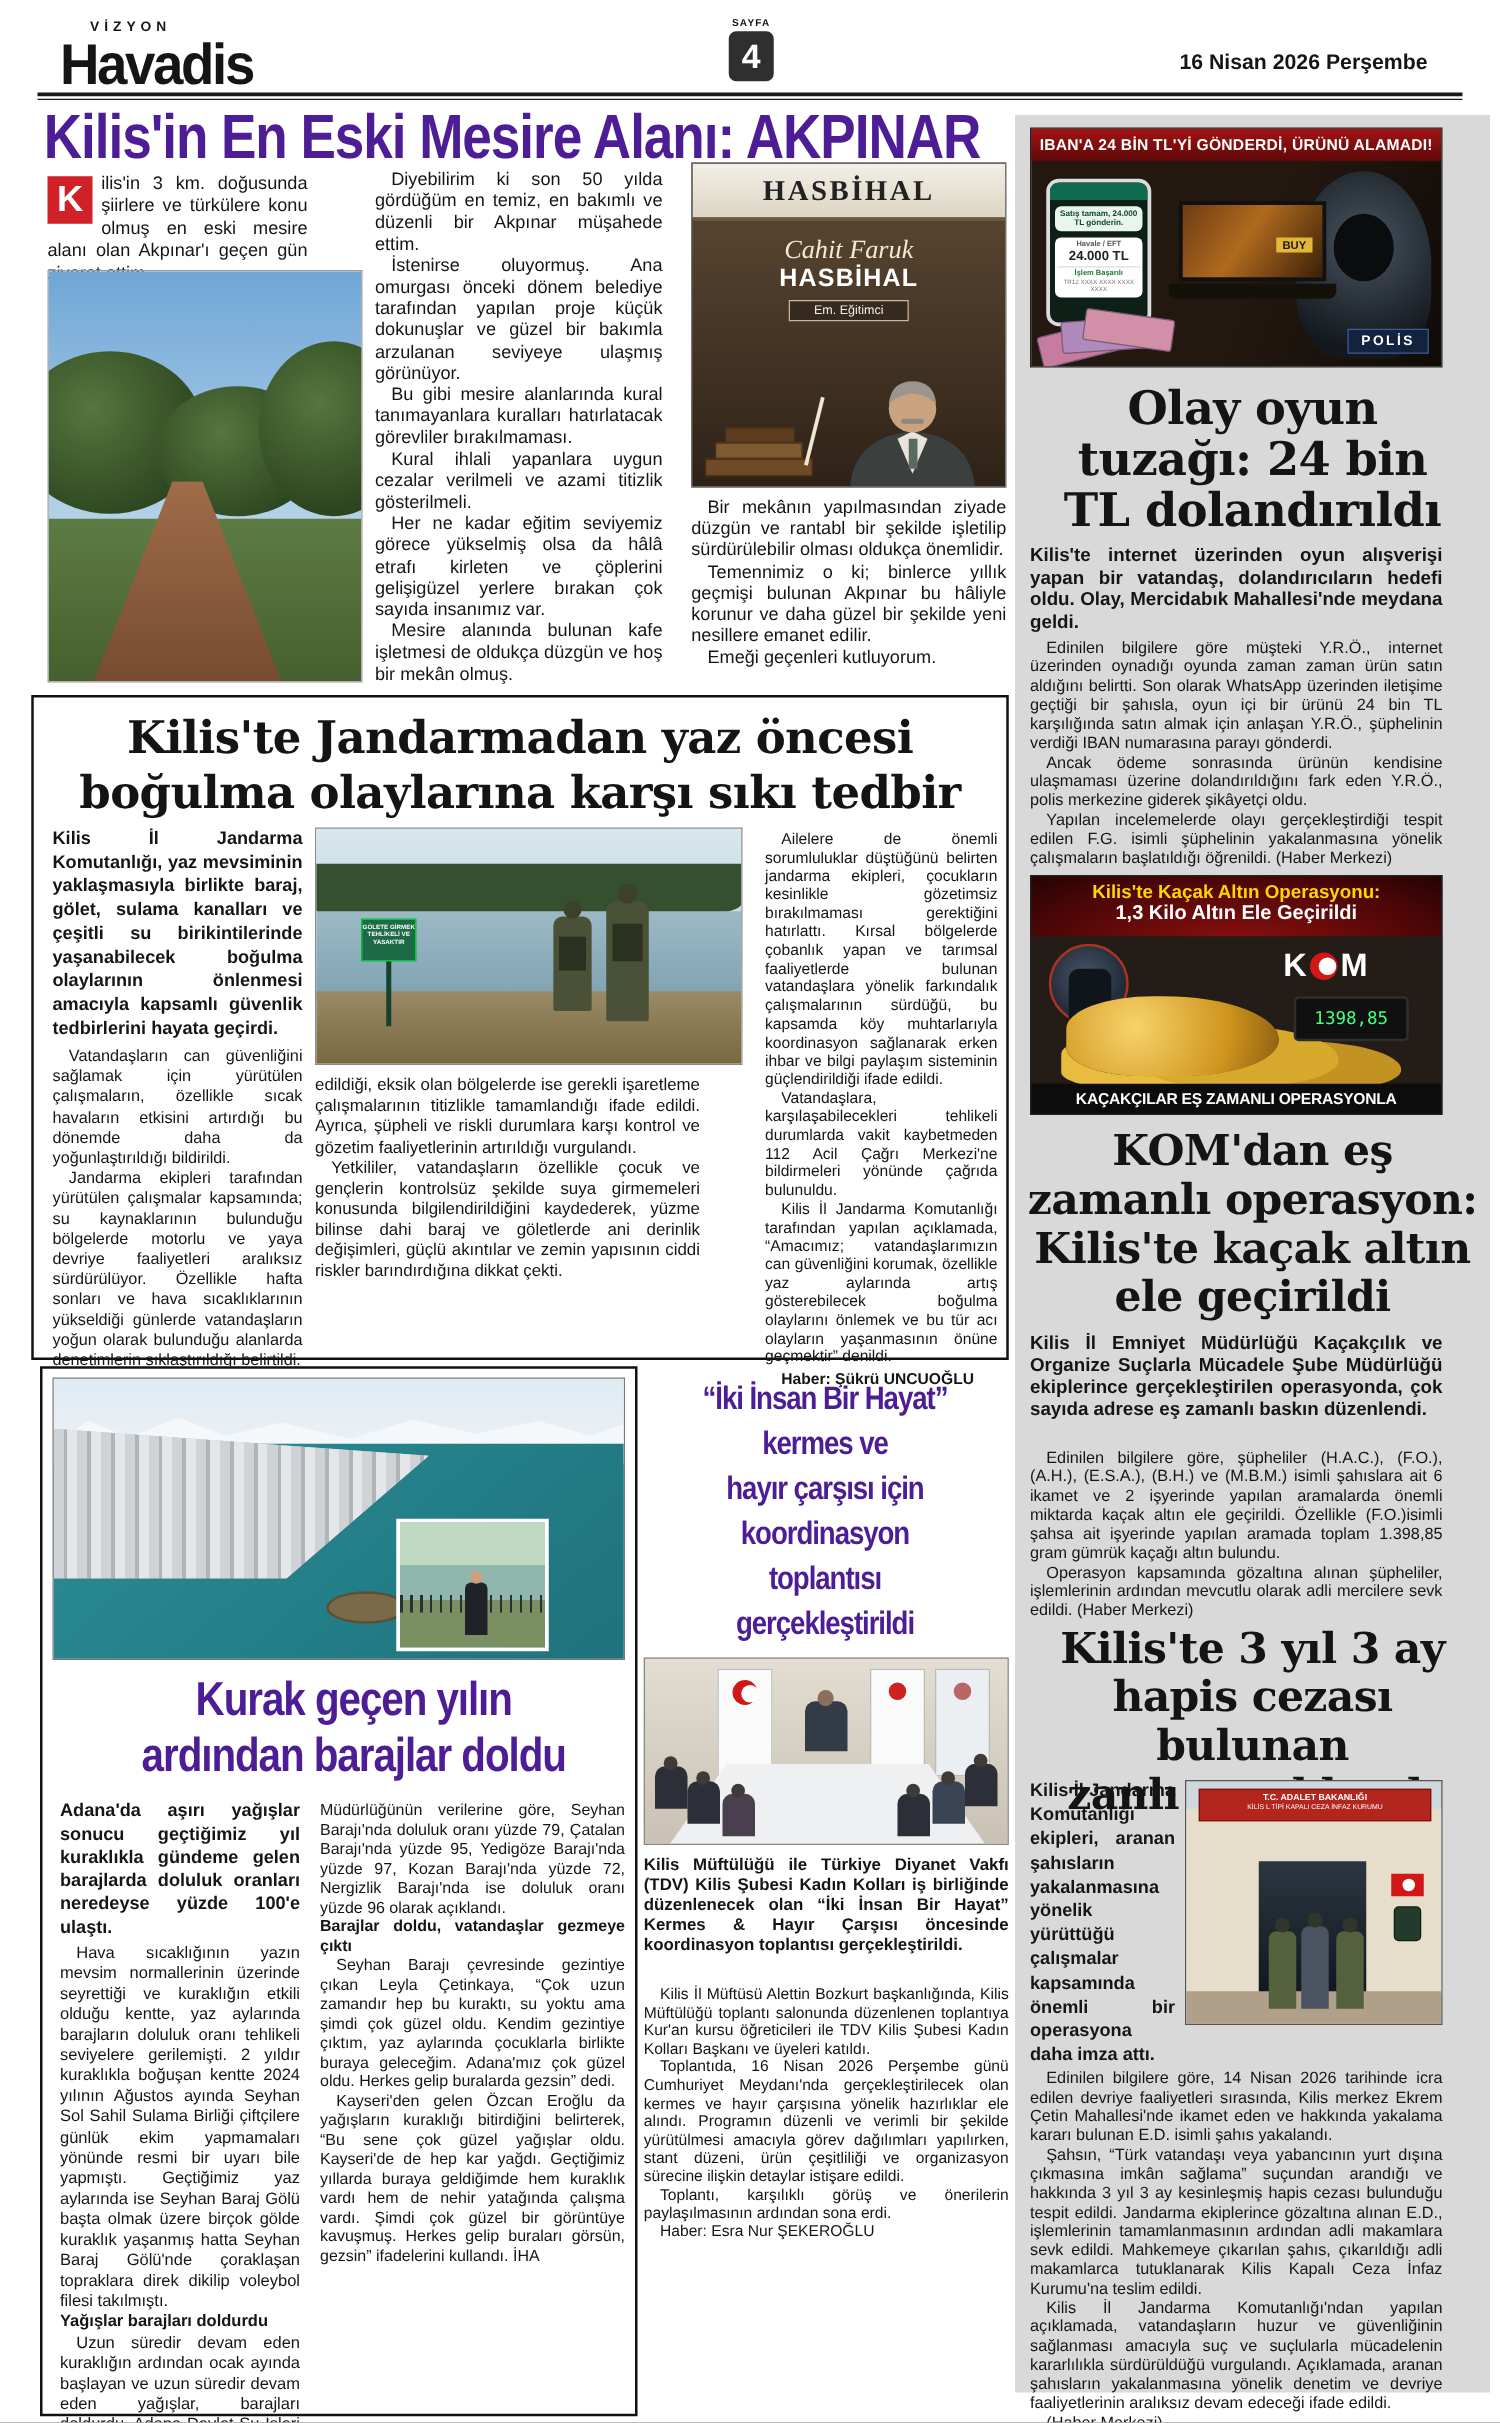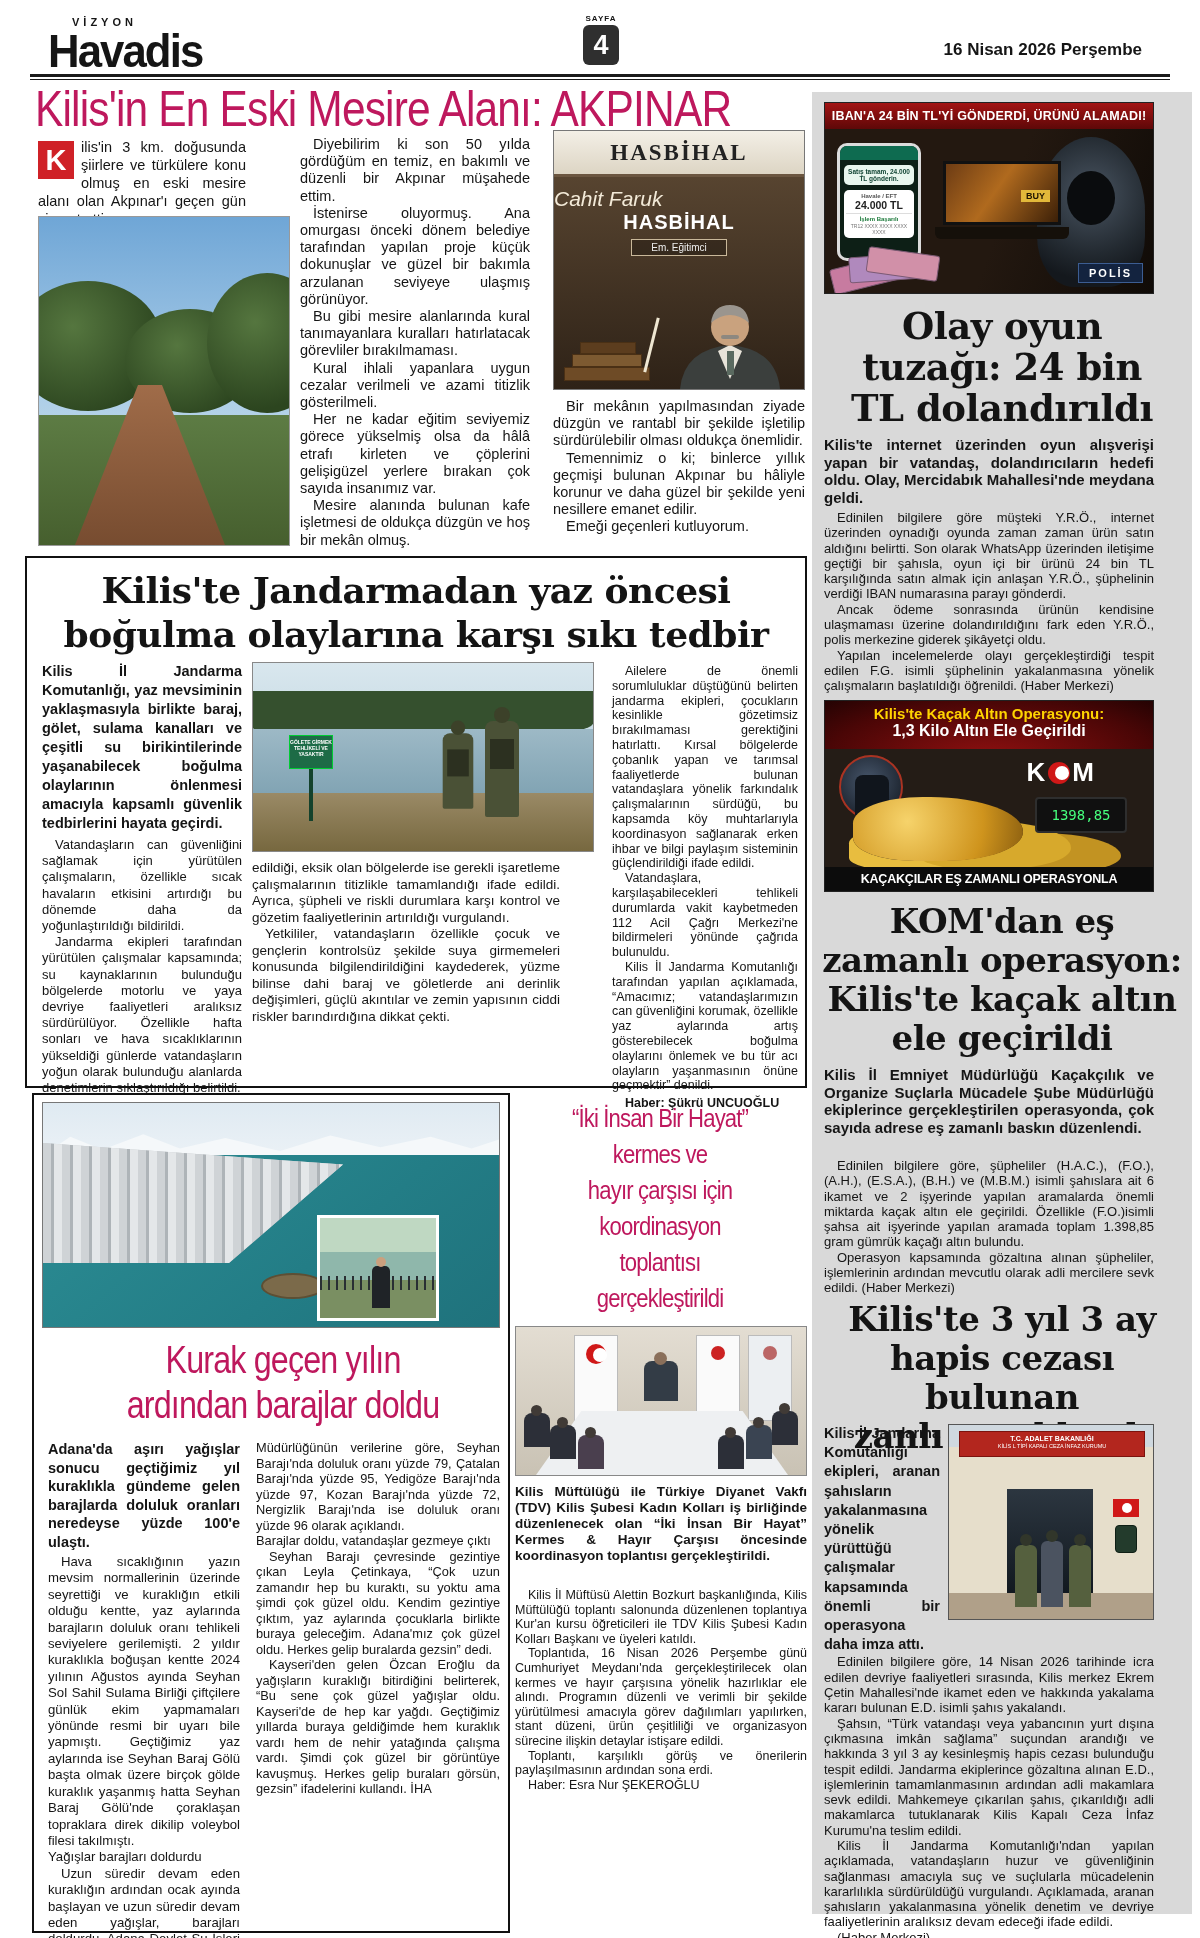--- a/index.html
+++ b/index.html
@@ -12,28 +12,28 @@
   #brand{left:48px;top:24px;font-size:46px;font-weight:bold;letter-spacing:-2px;transform:scaleX(.95);transform-origin:0 50%}
   #pagebox{left:580px;top:14px;width:42px;text-align:center}
   #pagebox .lbl{font-size:8px;font-weight:bold;letter-spacing:1px}
   #pagebox .num{margin:2px auto 0;width:36px;height:40px;background:#2f2f2f;border-radius:6px;color:#fff;
                 font-size:27px;font-weight:bold;line-height:40px}
   #date{right:58px;top:40px;font-size:17px;font-weight:bold}
   #hrule{left:30px;top:74px;width:1140px;height:6px;border-top:3px solid #1a1a1a;border-bottom:1px solid #1a1a1a}
   
   .sqz{display:block;transform:scaleX(.85);transform-origin:50% 50%;white-space:nowrap}
   .sqz-l{transform-origin:0 50%}
-  .cond{font-weight:normal;letter-spacing:-1px;color:#be185d}
+  .cond{font-weight:bold;letter-spacing:-1px;color:#4c1d95}
   .slab{font-family:"DejaVu Serif",serif;font-weight:bold;letter-spacing:-.5px;color:#141414;text-align:center}
   
   .bd p{text-align:justify;text-indent:13px}
   .bd p.noind{text-indent:0}
   .lead{font-weight:bold;text-align:justify}
   .by{text-align:right}
-  .sh{font-weight:normal;text-align:center;text-indent:0 !important}
+  .sh{font-weight:bold;text-align:center;text-indent:0 !important}
   
   #ak-headline{left:35px;top:80px;width:880px;font-size:50px}
   #ak-c1{left:38px;top:138px;width:208px;font-size:14.5px;line-height:18px}
   .dc{float:left;width:36px;height:38px;margin:3px 7px 0 0;background:#cf2127;color:#fff;
       font-size:29px;font-weight:bold;text-align:center;line-height:38px}
   #ak-c2{left:300px;top:136px;width:230px;font-size:14.5px;line-height:17.2px}
   #ak-c3{left:553px;top:398px;width:252px;font-size:14.5px;line-height:17.2px}
   
   #park-photo{left:38px;top:216px;width:252px;height:330px;overflow:hidden;border:1px solid #999}
   .park-sky{position:absolute;inset:0;background:linear-gradient(#6fa6d6,#aecfe9 55%,#d8e4d8)}
@@ -42,21 +42,21 @@
   .t3{left:168px;top:56px;width:120px;height:140px}
   .park-grass{position:absolute;left:0;right:0;bottom:0;height:130px;background:linear-gradient(#5d7c44,#465f2e)}
   .park-path{position:absolute;left:36px;bottom:0;width:150px;height:160px;background:linear-gradient(#a06c49,#774c30);
              clip-path:polygon(42% 0,58% 0,100% 100%,0 100%)}
   
   #hasbihal{left:553px;top:130px;width:252px;height:260px;overflow:hidden;border:1px solid #777;background:#3a2c1f}
   .hb-band{height:46px;background:linear-gradient(#f3efe6,#ddd5c4);text-align:center;color:#222;
            font-family:Liberation Serif, serif;font-weight:bold;font-size:23px;letter-spacing:2px;line-height:44px;
            border-bottom:3px solid #6b5640}
   .hb-photo{position:absolute;left:0;right:0;top:46px;bottom:0;background:linear-gradient(#574430,#2e2217)}
-  .hb-script{margin-top:10px;text-align:left;color:#f3ead8;font-family:Liberation Sans, sans-serif;
+  .hb-script{margin-top:10px;text-align:center;color:#f3ead8;font-family:Liberation Serif, serif;
              font-style:italic;font-size:21px}
   .hb-surname{text-align:center;color:#fff;font-weight:bold;font-size:20px;letter-spacing:1px}
   .hb-role{margin:5px auto 0;width:96px;text-align:center;color:#eee;font-size:10px;border:1px solid #c9b89a;
            padding:2px 0;background:rgba(0,0,0,.25)}
   .hb-man{position:absolute;right:14px;bottom:0;width:120px;height:96px}
   .hb-books{position:absolute;left:10px;bottom:8px;width:92px;height:46px}
   .hb-books i{position:absolute;display:block;background:#6e4b26;border:1px solid #4a3015}
   .hb-books i:nth-child(1){left:0;bottom:0;width:86px;height:14px}
   .hb-books i:nth-child(2){left:8px;bottom:14px;width:70px;height:13px;background:#7d5a31}
   .hb-books i:nth-child(3){left:16px;bottom:27px;width:56px;height:12px;background:#5c3d1e}

